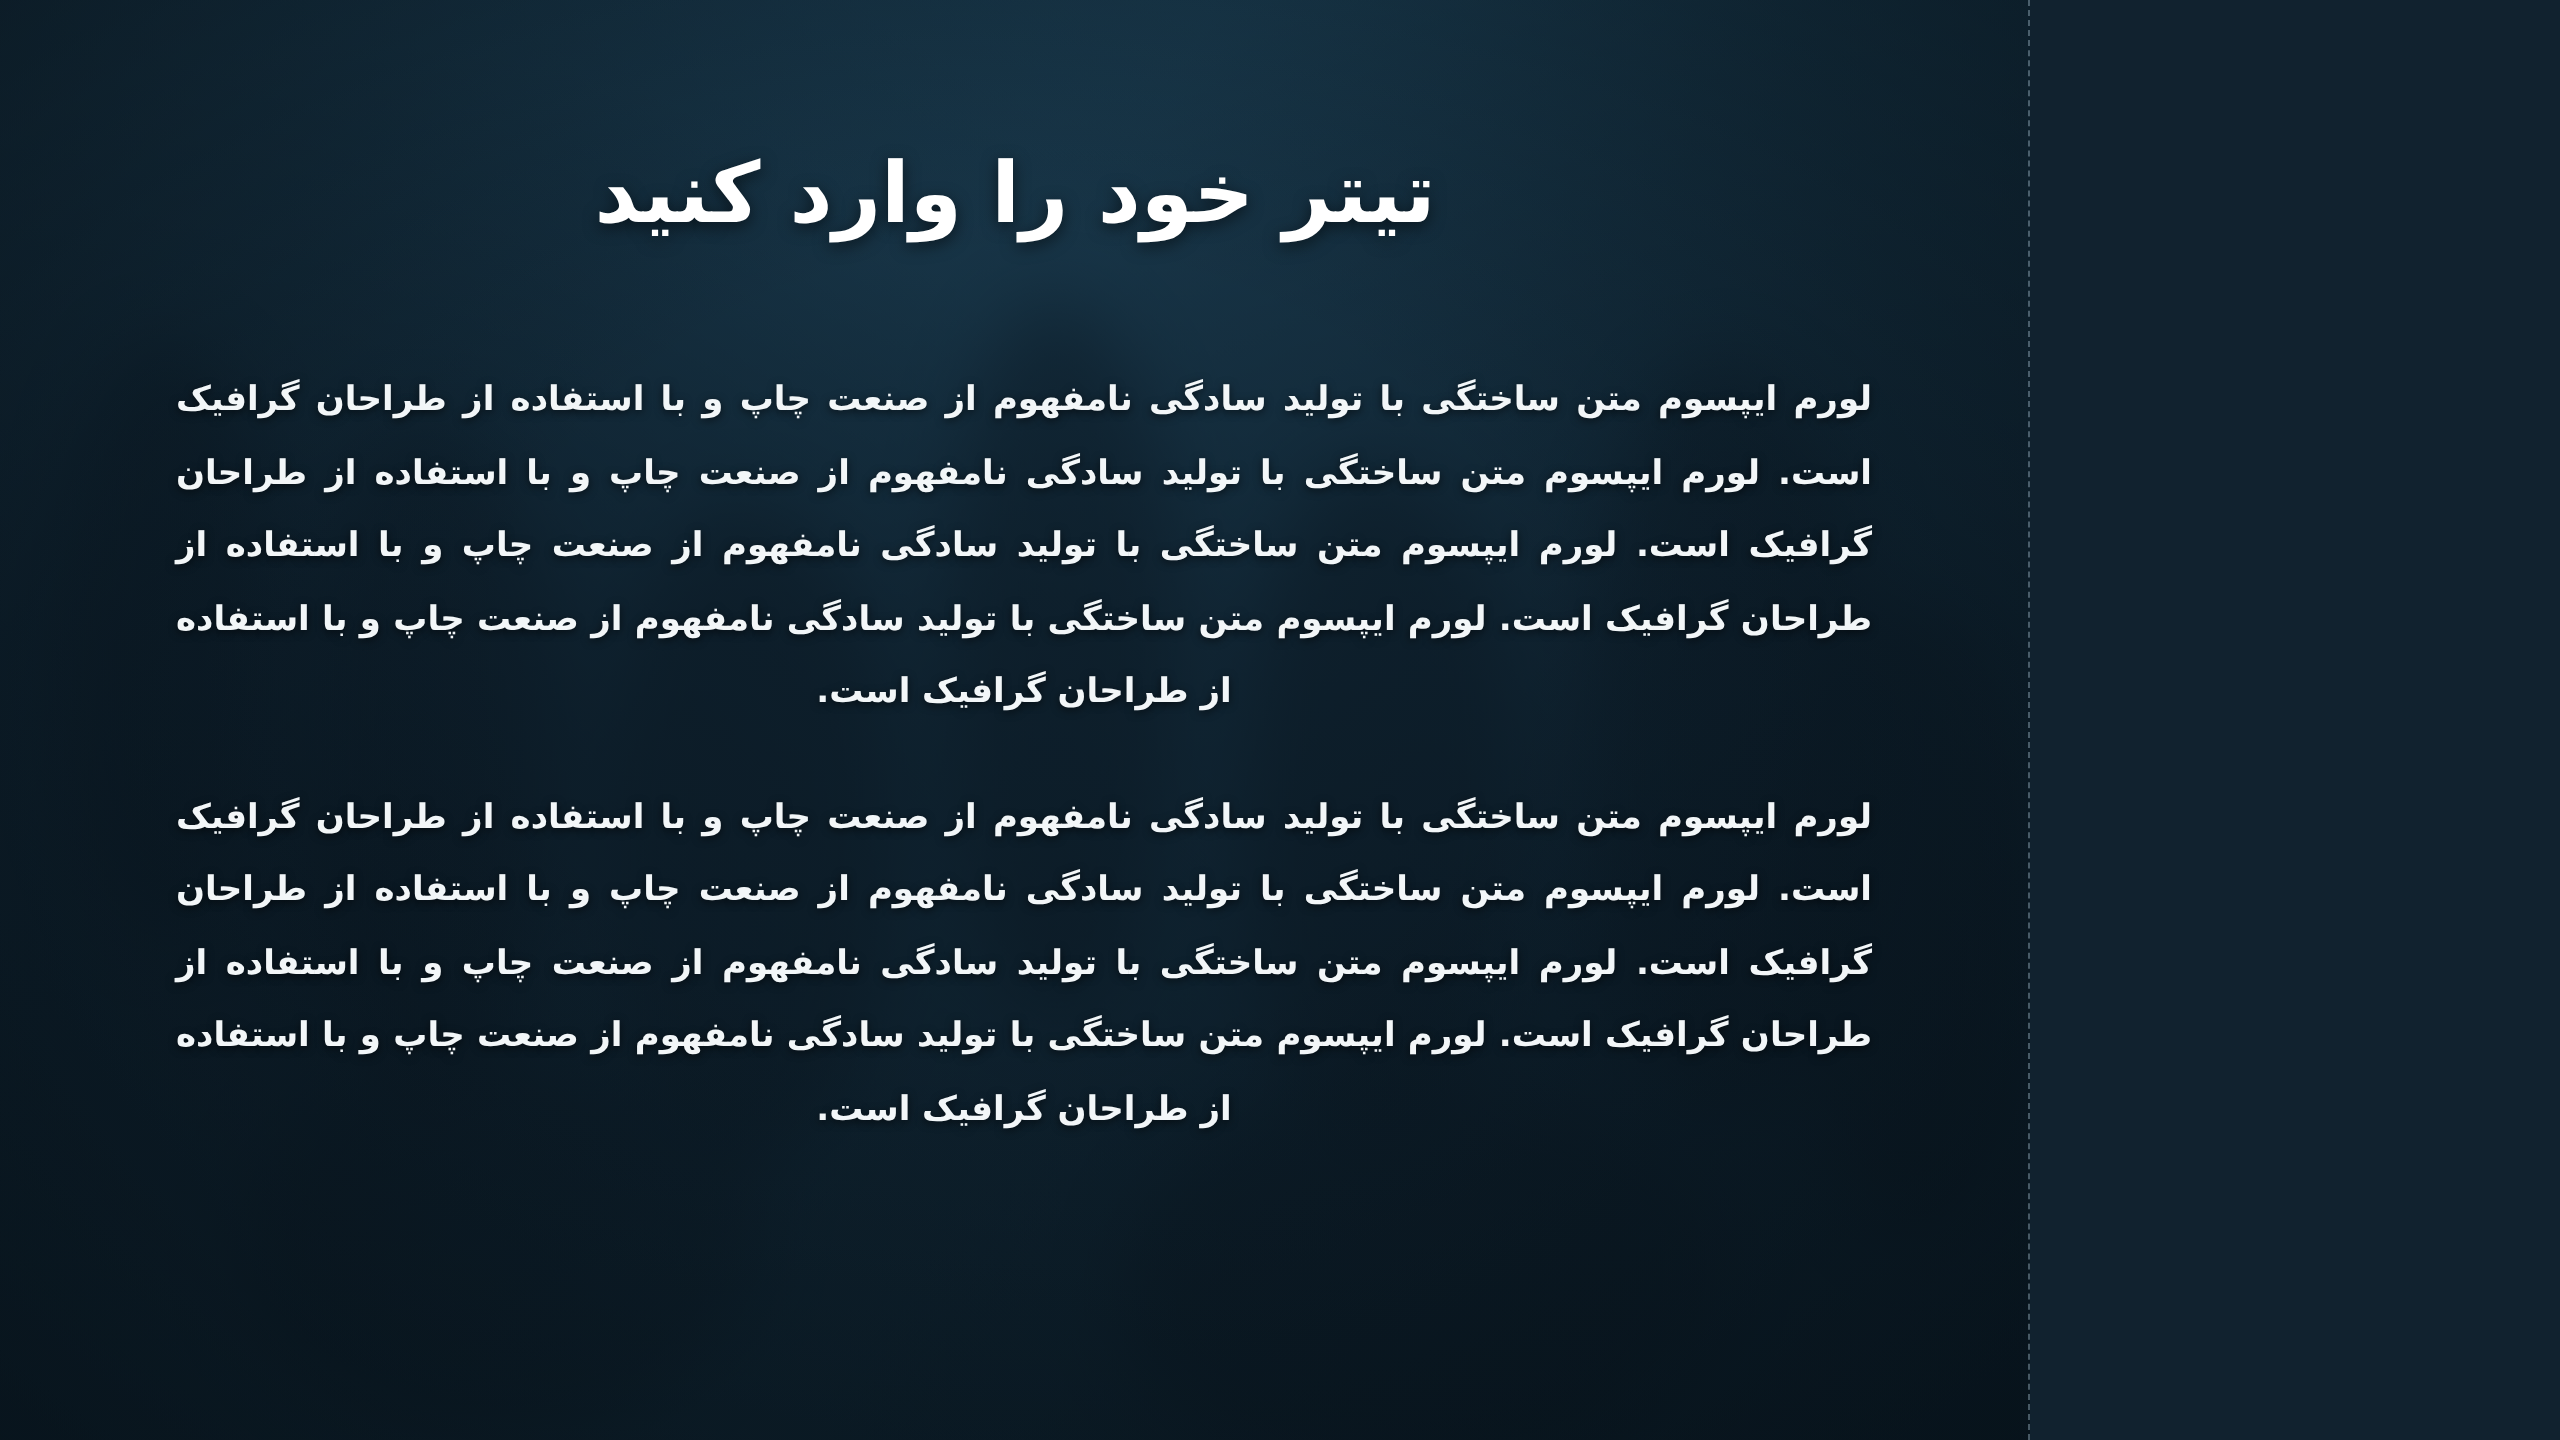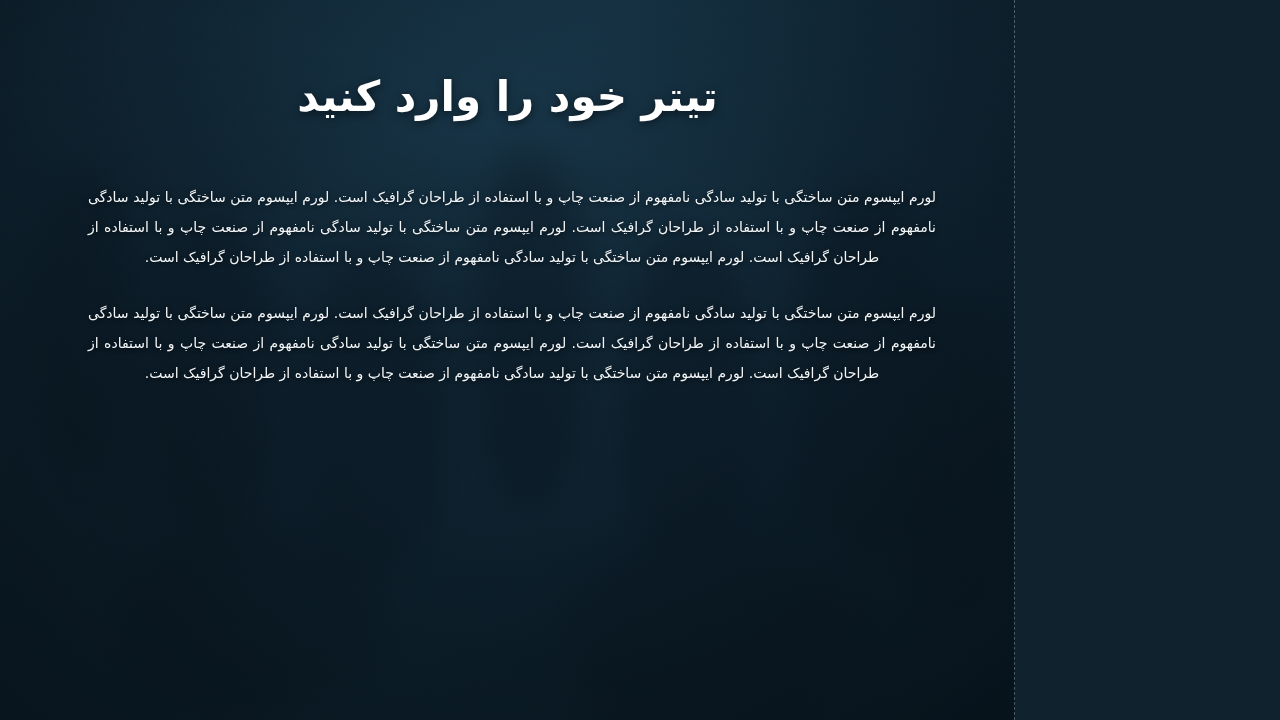--- a/index.html
+++ b/index.html
@@ -91,25 +91,25 @@
   
   .body-wrap {
     position: absolute;
     left: 88px; top: 182px;
     width: 848px;
     direction: rtl;
   }
   .para {
     color: #f2f6f8;
     font-family: "DejaVu Sans", sans-serif;
-    font-size: 14px;
+    font-size: 17px;
     line-height: 2.15;
     text-align: justify;
     text-align-last: center;
-    font-weight: normal;
+    font-weight: bold;
     text-shadow: 0 1px 4px rgba(0,0,0,0.6);
     margin: 0 0 26px 0;
   }
   .para:last-child { margin-bottom: 0; }
 </style>
 </head>
 <body>
 
 <div class="slide">
 

